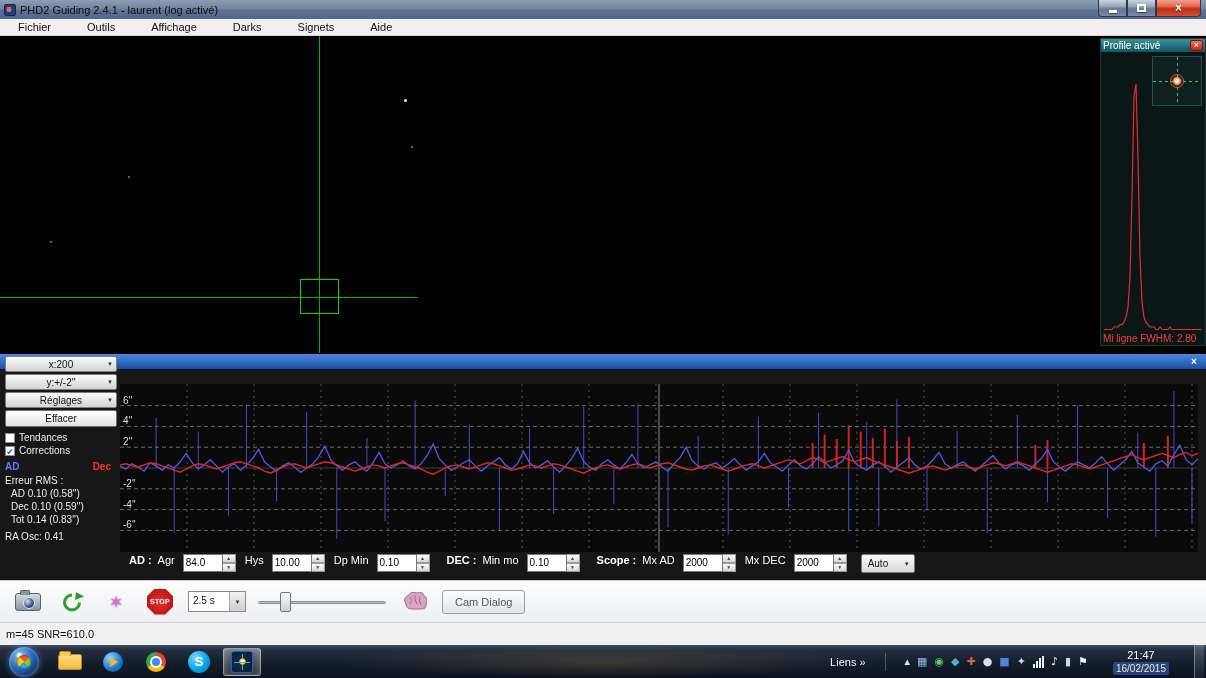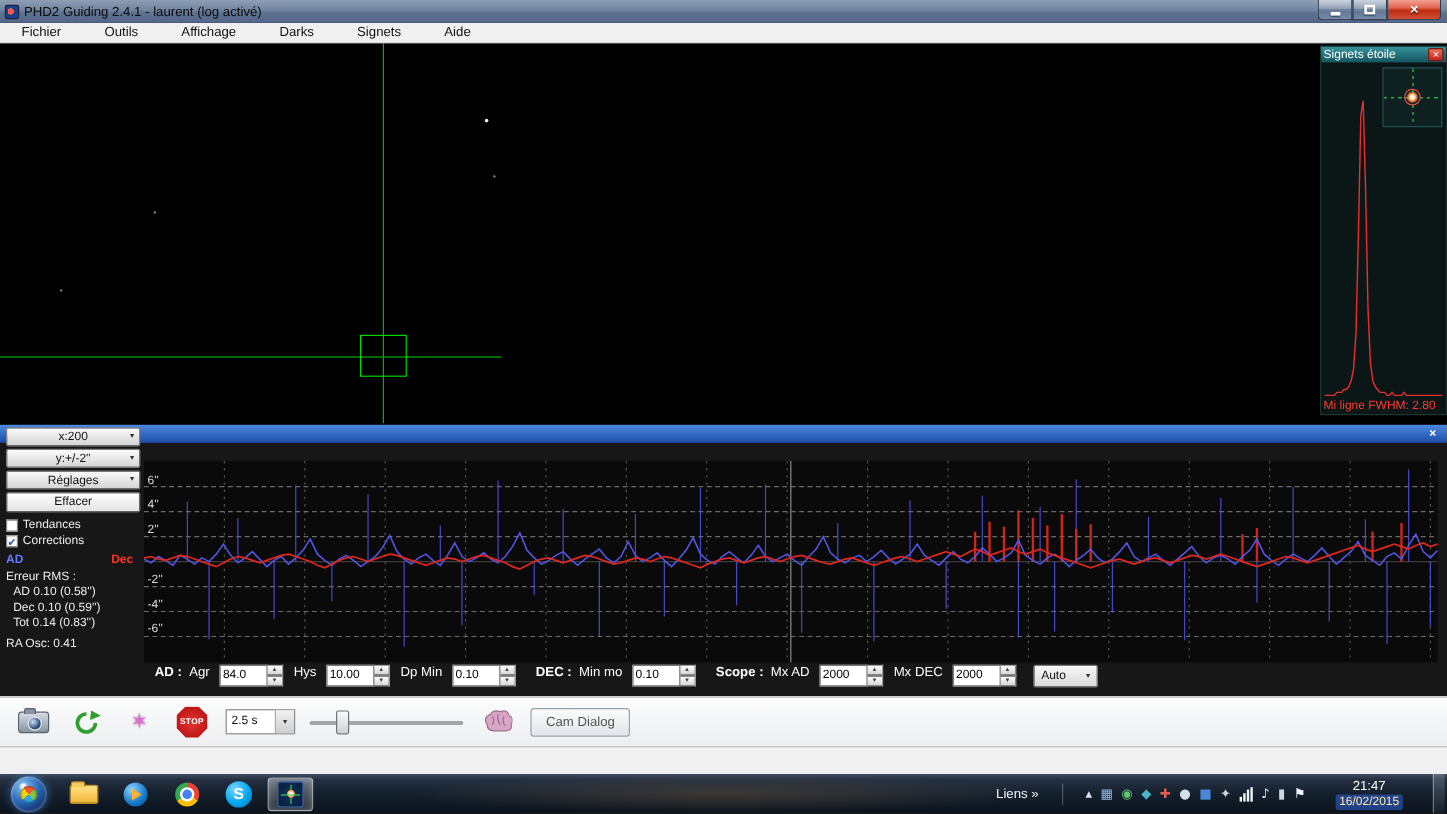--- a/index.html
+++ b/index.html
@@ -211,21 +211,21 @@
       <span class="menu-item">Aide</span>
     </div>
 
   <div class="mainview" id="mainview">
     <div class="cross-v" id="cross-v" style="left: 319px;"></div>
     <div class="cross-h" id="cross-h" style="top: 261px; width: 418px;"></div>
     <div class="lockbox" id="lockbox" style="left: 300px; top: 243px; width: 39px; height: 35px;"></div>
 
     <div class="profile-panel">
       <div class="pp-titlebar">
-        <span class="pp-title">Signets étoile</span>
+        <span class="pp-title">Profile activé</span>
         <span class="pp-close">×</span>
       </div>
       <div class="pp-body" id="pp-body"><svg width="104" height="293">
             <polyline points="3.0,277.5 5.0,277.5 7.0,277.5 9.0,277.5 11.0,277.5 13.0,275.0 15.0,275.0 17.0,275.0 19.0,272.6 21.0,272.6 23.0,270.1 25.0,265.1 27.0,255.2 29.0,225.4 31.0,143.6 33.0,44.4 35.0,32.0 37.0,106.4 39.0,205.6 41.0,250.2 43.0,265.1 45.0,270.1 47.0,272.6 49.0,275.0 51.0,275.0 53.0,275.0 55.0,277.5 57.0,277.5 59.0,275.0 61.0,277.5 63.0,277.5 65.0,277.5 67.0,277.5 69.0,275.0 71.0,277.5 73.0,277.5 75.0,277.5 77.0,277.5 79.0,277.5 81.0,277.5 83.0,277.5 85.0,277.5 87.0,277.5 89.0,277.5 91.0,277.5 93.0,277.5 95.0,277.5 97.0,277.5 99.0,277.5 101.0,277.5" fill="none" stroke="#e62e2e" stroke-width="1.2"></polyline>
           </svg>
         <div class="pp-thumb">
           <div class="th-v"></div>
           <div class="th-h"></div>
           <div class="th-ring"></div>
           <div class="th-star"></div>
@@ -453,20 +453,21 @@
     <div class="tbtn">
       <svg width="26" height="22">
         <path d="M5 13 q-4-6 3-9 q2-4 8-2 q6-2 7 3 q5 2 2 8 q1 5-5 5 h-9 q-6 0-6-5z" fill="#d9a4c6" stroke="#9a6e92" stroke-width="1"></path>
         <path d="M9 6 q3 3 0 7 M14 4 q-1 5 2 9 M19 6 q-2 4 1 8" fill="none" stroke="#9a6e92" stroke-width="1"></path>
       </svg>
     </div>
     <button class="camdlg">Cam Dialog</button>
   </div>
 
   <div class="statusbar">
+    <span class="sb-left">m=45 SNR=610.0</span>
   </div>
 
   <div class="taskbar">
     <div class="start-orb">
       <div class="orb-flag"></div>
     </div>
     <div class="pins" id="pins">
         <div class="pin">
           <div class="ico-explorer"></div>
         </div>

